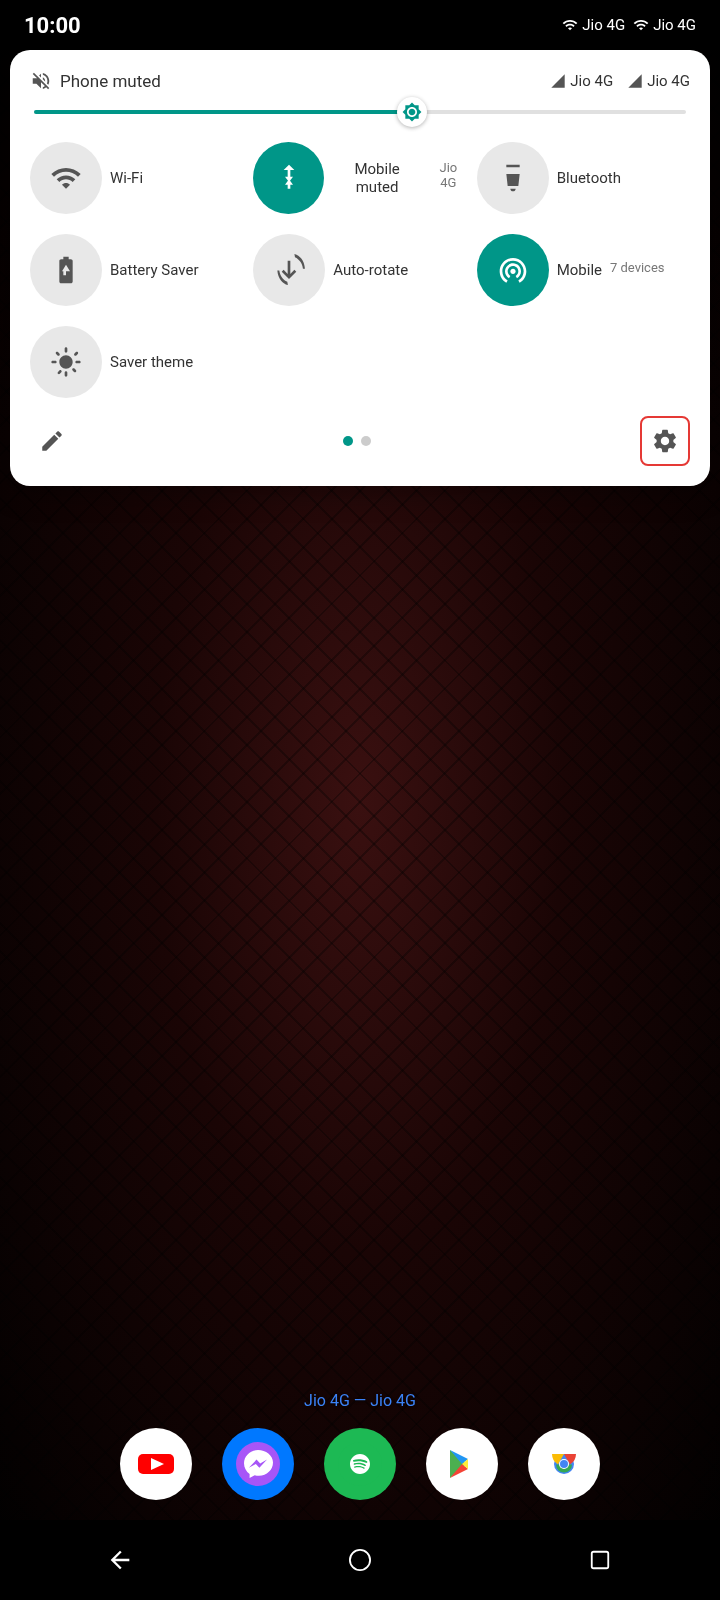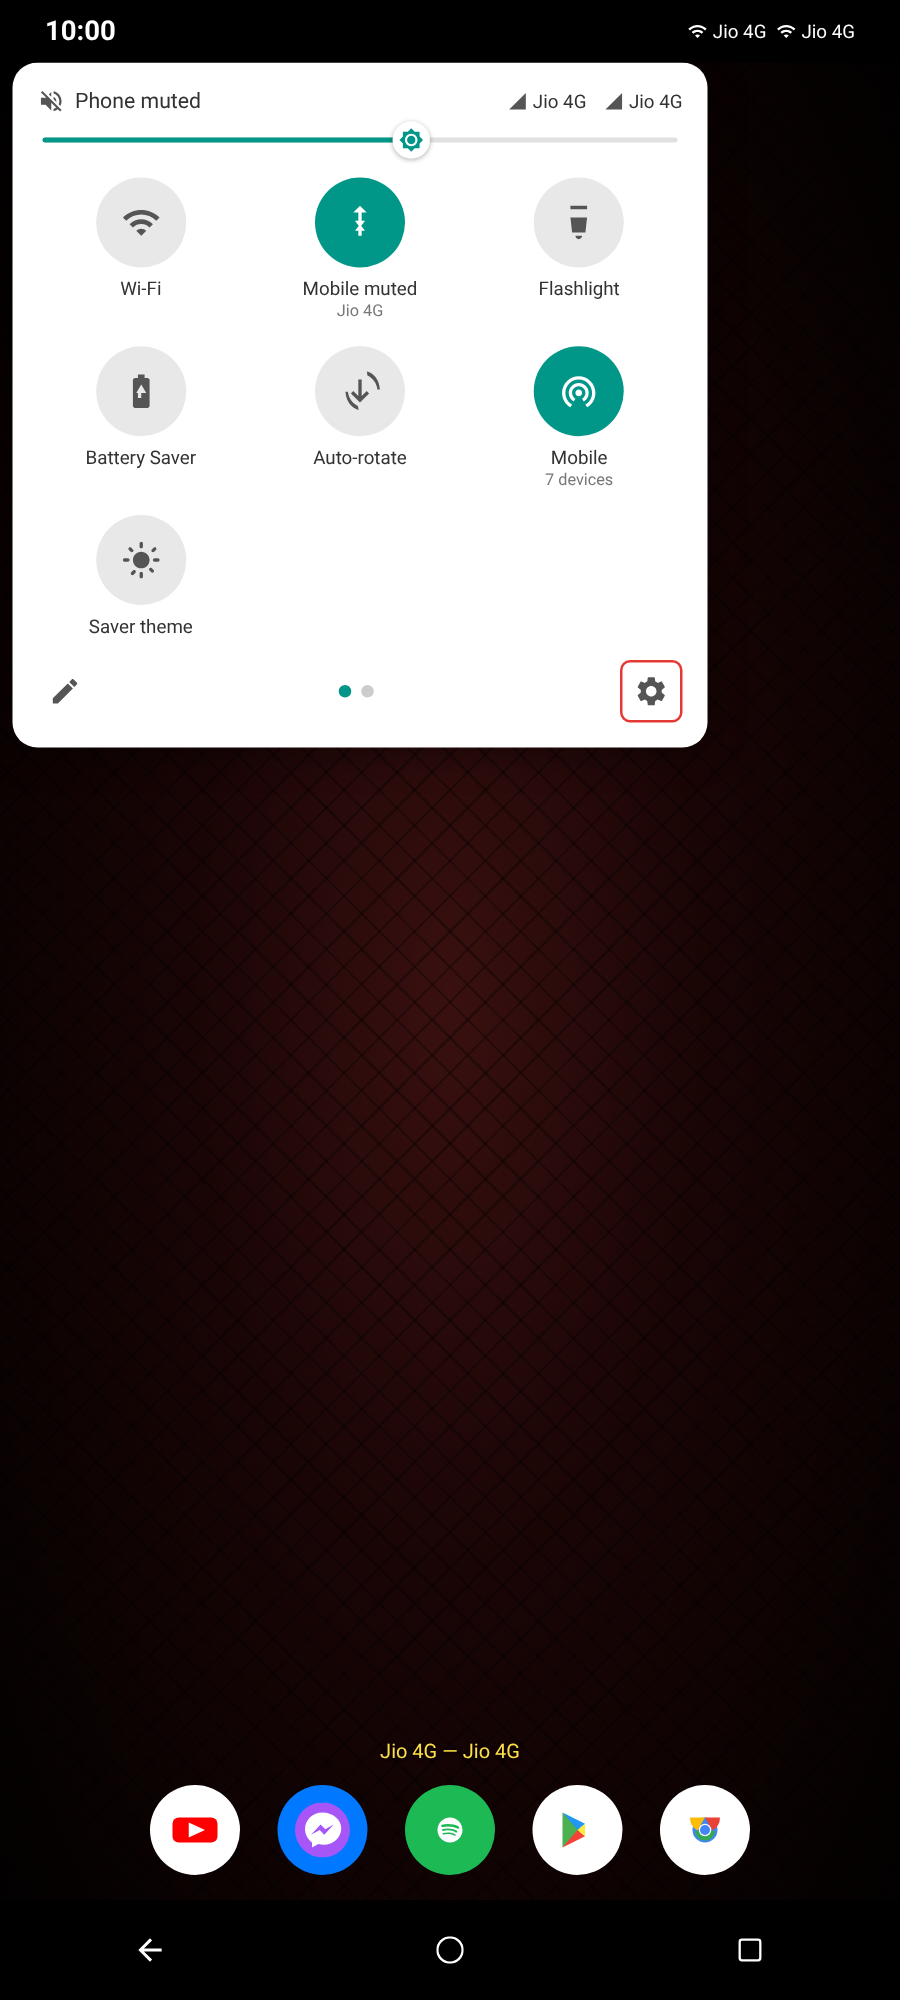--- a/index.html
+++ b/index.html
@@ -12,21 +12,21 @@
       position: relative;
     }
 
     
     #status-bar {
       width: 720px;
       height: 50px;
       background: #000;
       display: flex;
       align-items: center;
-      padding: 0 36px;
+      padding: 0 24px;
       position: relative;
       z-index: 10;
       text-decoration: underline;
     }
     #status-bar .time {
       color: #fff;
       font-size: 22px;
       font-weight: bold;
     }
     #status-bar .right-icons {
@@ -68,21 +68,21 @@
           rgba(0,0,0,0.3) 18px,
           rgba(0,0,0,0.3) 20px
         );
     }
 
     
     #qs-panel {
       position: absolute;
       top: 50px;
       left: 10px;
-      width: 556px;
+      width: 700px;
       background: #fff;
       border-radius: 20px;
       z-index: 5;
       padding: 20px 20px 20px 20px;
       box-shadow: 0 4px 30px rgba(0,0,0,0.4);
     }
 
     
     #qs-top-row {
       display: flex;
@@ -156,21 +156,20 @@
     
     #toggle-grid {
       display: grid;
       grid-template-columns: repeat(3, 1fr);
       gap: 20px 10px;
       margin-bottom: 10px;
     }
 
     .toggle-tile {
       display: flex;
-      flex-direction: column;
       align-items: center;
       gap: 8px;
       cursor: pointer;
     }
     .toggle-icon-circle {
       width: 72px;
       height: 72px;
       border-radius: 50%;
       background: #e8e8e8;
       display: flex;
@@ -267,21 +266,21 @@
     .dock-spotify { background: #1DB954; }
     .dock-play { background: #fff; }
     .dock-chrome { background: #fff; }
 
     
     #network-label {
       position: absolute;
       bottom: 190px;
       width: 720px;
       text-align: center;
-      color: #fde047;
+      color: #3b82f6;
       font-size: 16px;
       z-index: 2;
       text-shadow: 0 1px 3px rgba(0,0,0,0.8);
     }
 
     
     #nav-bar {
       position: absolute;
       bottom: 0;
       left: 0;
@@ -389,21 +388,21 @@
       <span class="toggle-sublabel">Jio 4G</span>
     </div>
 
 
     <div class="toggle-tile">
       <div class="toggle-icon-circle">
         <svg viewBox="0 0 24 24">
           <path d="M7 2v2h10V2H7zm1 16h8l1-9H7l1 9zm4 4c1.1 0 2-.9 2-2h-4c0 1.1.9 2 2 2z"></path>
         </svg>
       </div>
-      <span class="toggle-label">Flashlight</span>
+      <span class="toggle-label">Bluetooth</span>
     </div>
 
     <div class="toggle-tile">
       <div class="toggle-icon-circle">
         <svg viewBox="0 0 24 24">
           <path d="M15.67 4H14V2h-4v2H8.33C7.6 4 7 4.6 7 5.33v15.33C7 21.4 7.6 22 8.33 22h7.33c.74 0 1.34-.6 1.34-1.33V5.33C17 4.6 16.4 4 15.67 4zm-2.67 9h-1v3h-2v-3H9l3-5 3 5z"></path>
         </svg>
       </div>
       <span class="toggle-label">Battery Saver</span>
     </div>

